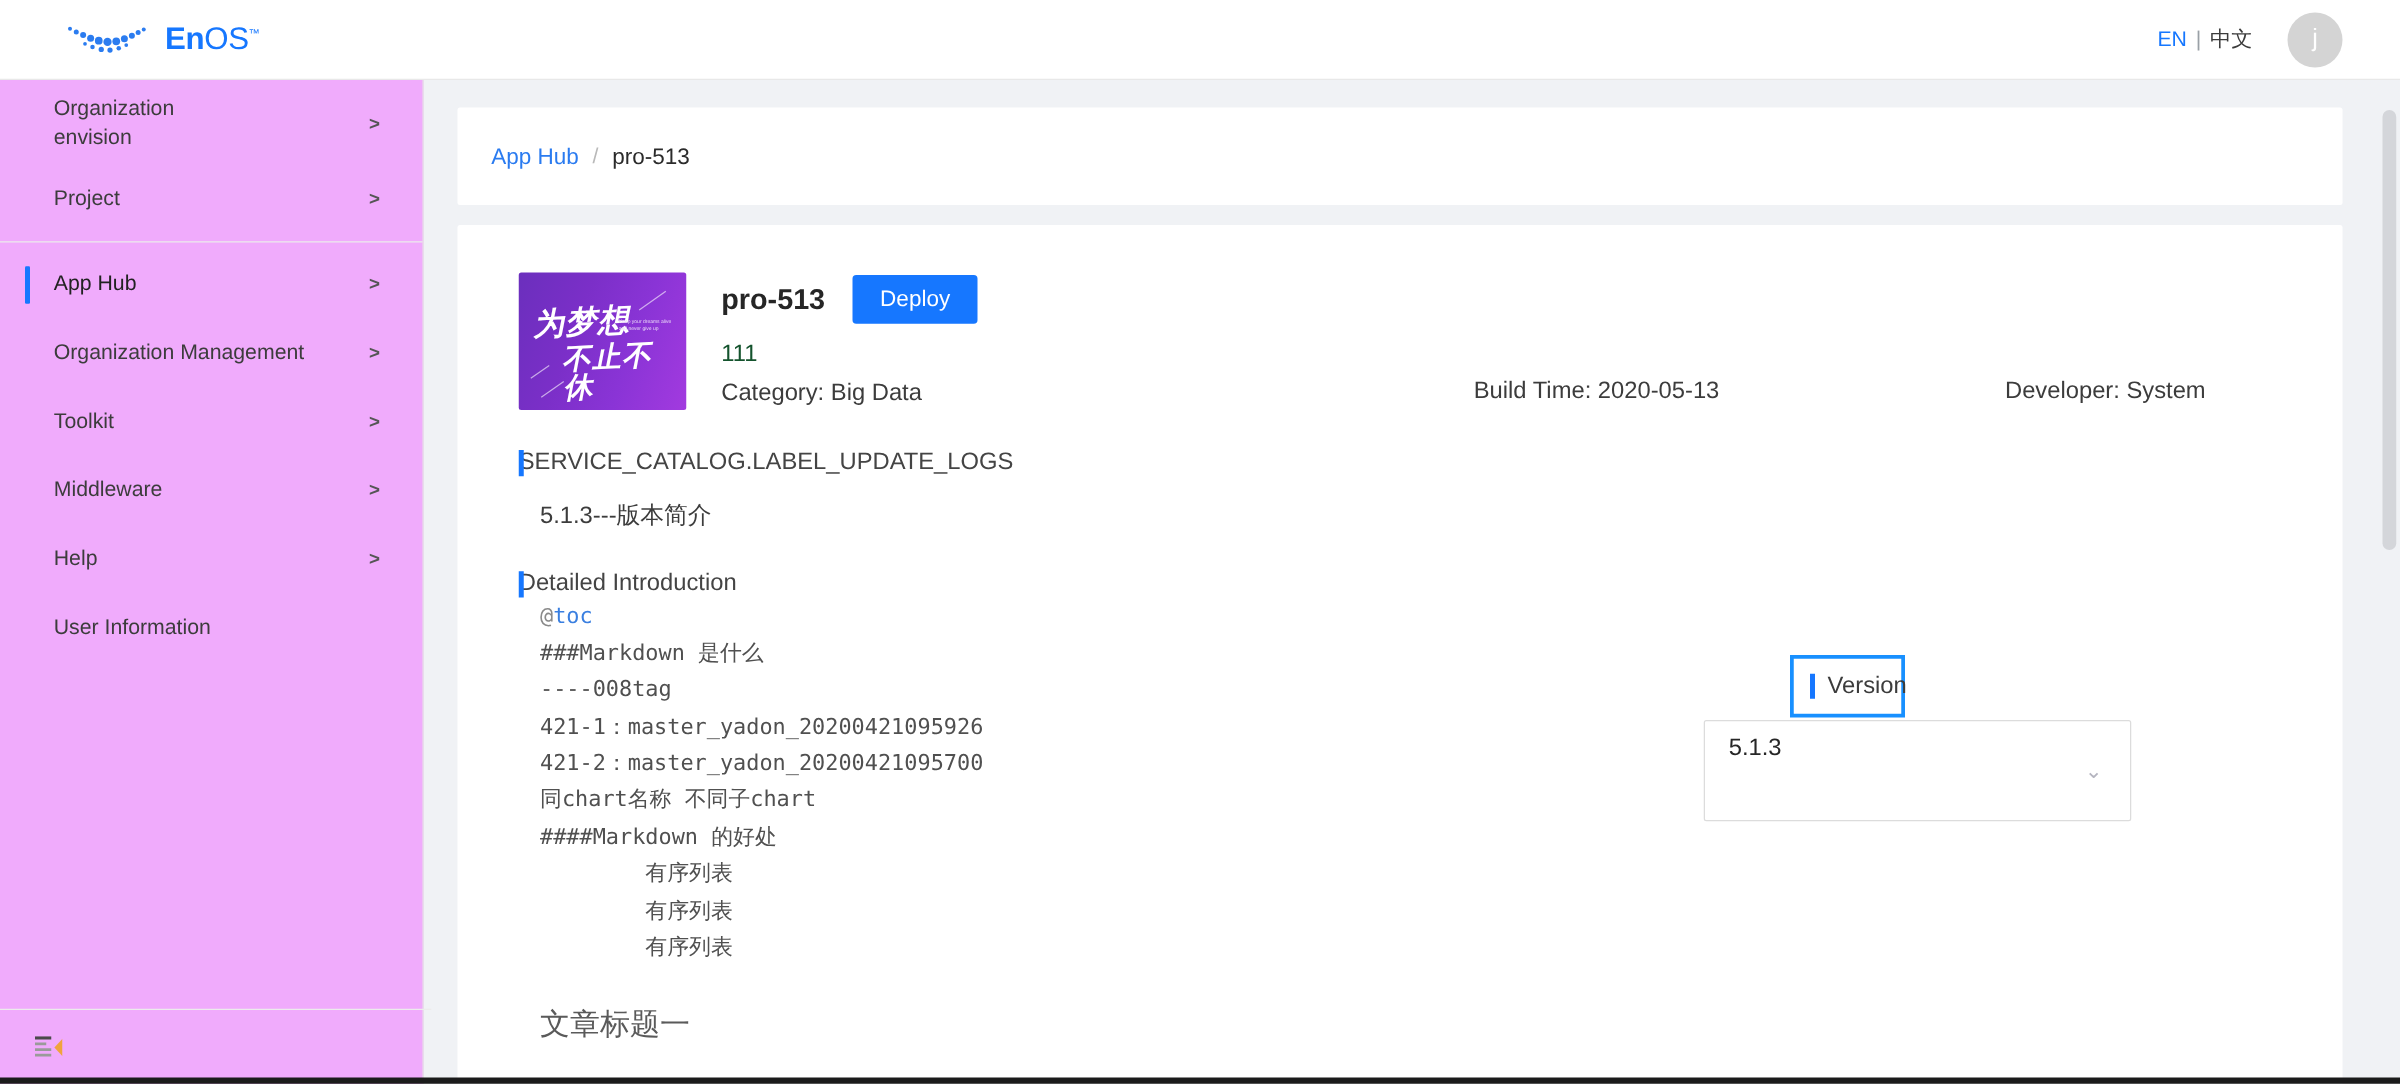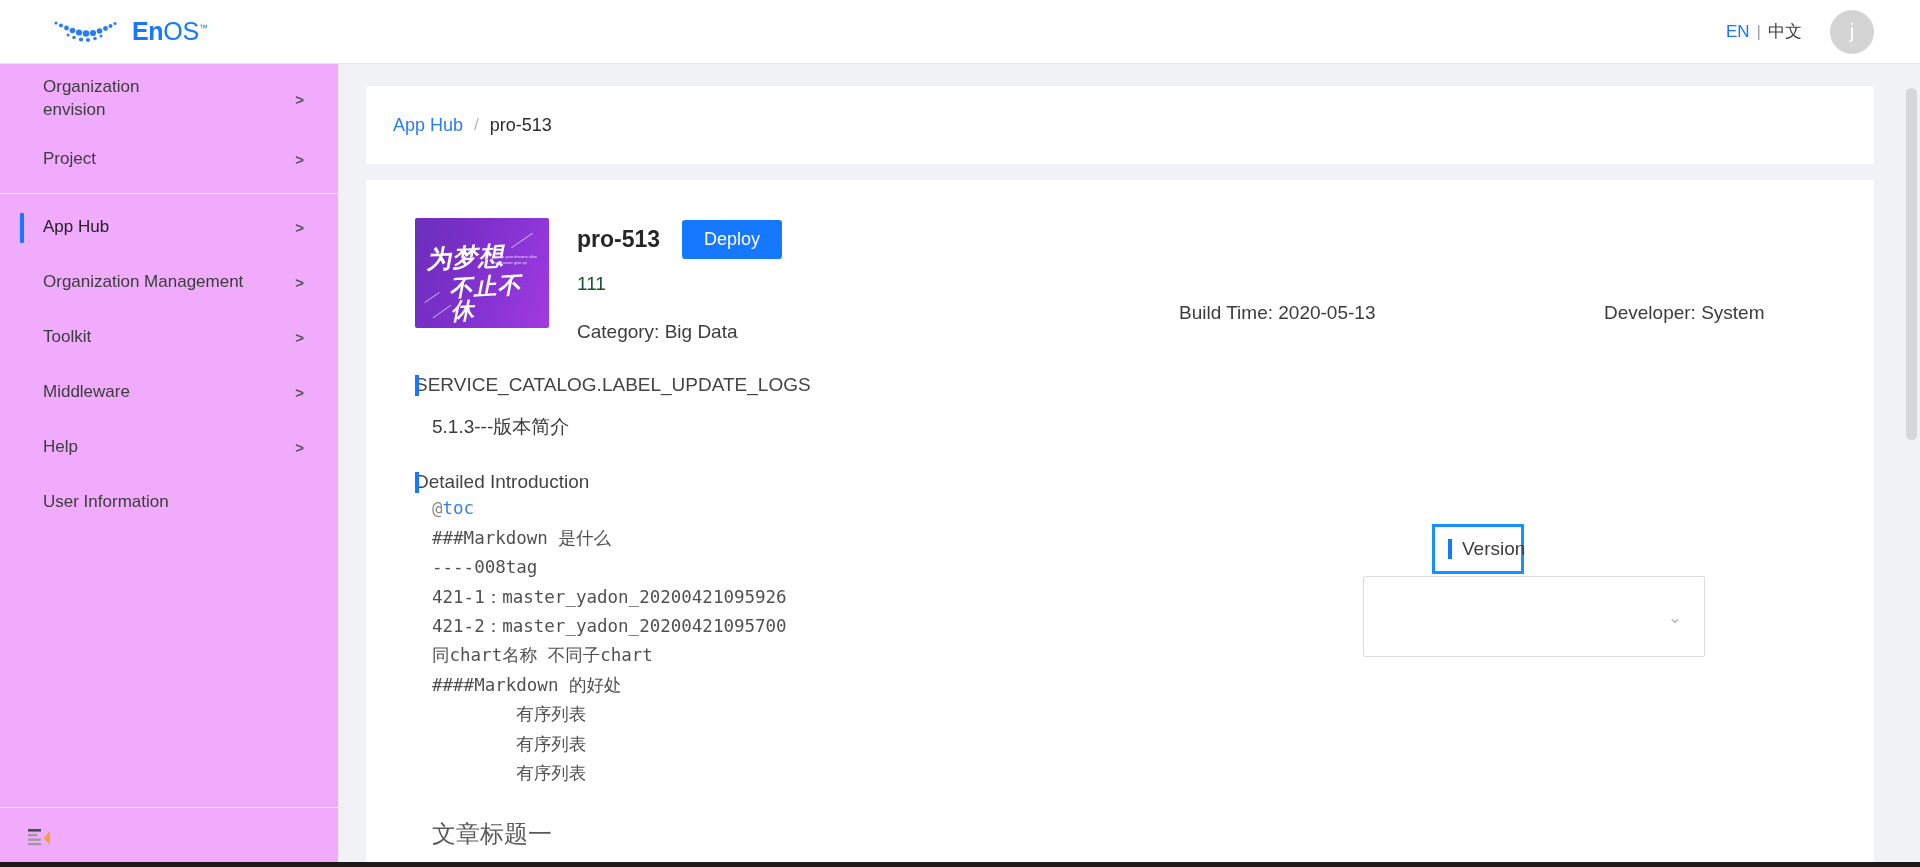--- a/index.html
+++ b/index.html
@@ -103,21 +103,21 @@
 
   .app-meta{ margin-left:28px; padding-top:2px; position:relative; flex:1;}
   .title-row{ display:flex; align-items:center; gap:22px;}
   .app-title{ font-size:23px; font-weight:700; color:#262626;}
   .deploy-btn{
     background:#1677ff; color:#fff; border:none; border-radius:3px;
     font-size:18px; font-family:"Liberation Sans", sans-serif;
     padding:9px 22px; cursor:pointer;
   }
   .app-desc{ font-size:19px; color:#14532d; margin-top:14px;}
-  .app-cat{ font-size:19px; color:#3c3c3c; margin-top:26px;}
+  .app-cat{ font-size:19px; color:#3c3c3c; margin-top:9px;}
   .build-time{ position:absolute; left:602px; top:84px; font-size:19px; color:#3c3c3c;}
   .developer{ position:absolute; left:1027px; top:84px; font-size:19px; color:#3c3c3c;}
 
   
   .sec-head{
     position:relative; margin-left:49px; margin-top:30px;
     font-size:19px; color:#444; line-height:1.3;
   }
   .sec-head::before{
     content:""; position:absolute; left:0; top:2px;
@@ -315,20 +315,21 @@
 <span>        有序列表</span>
 <span>        有序列表</span></div>
 
     <div class="md-title">文章标题一</div>
 
     <div class="version-box">
       <div class="version-label">
         <span class="vtxt">Version</span>
       </div>
       <div class="version-select">
+        <div class="v1">5.1.3</div>
         <span class="chev-d">⌄</span>
       </div>
     </div>
 
   </div>
 
   <div class="scrollbar-track">
     <div class="scrollbar-thumb"></div>
   </div>
 </div>

